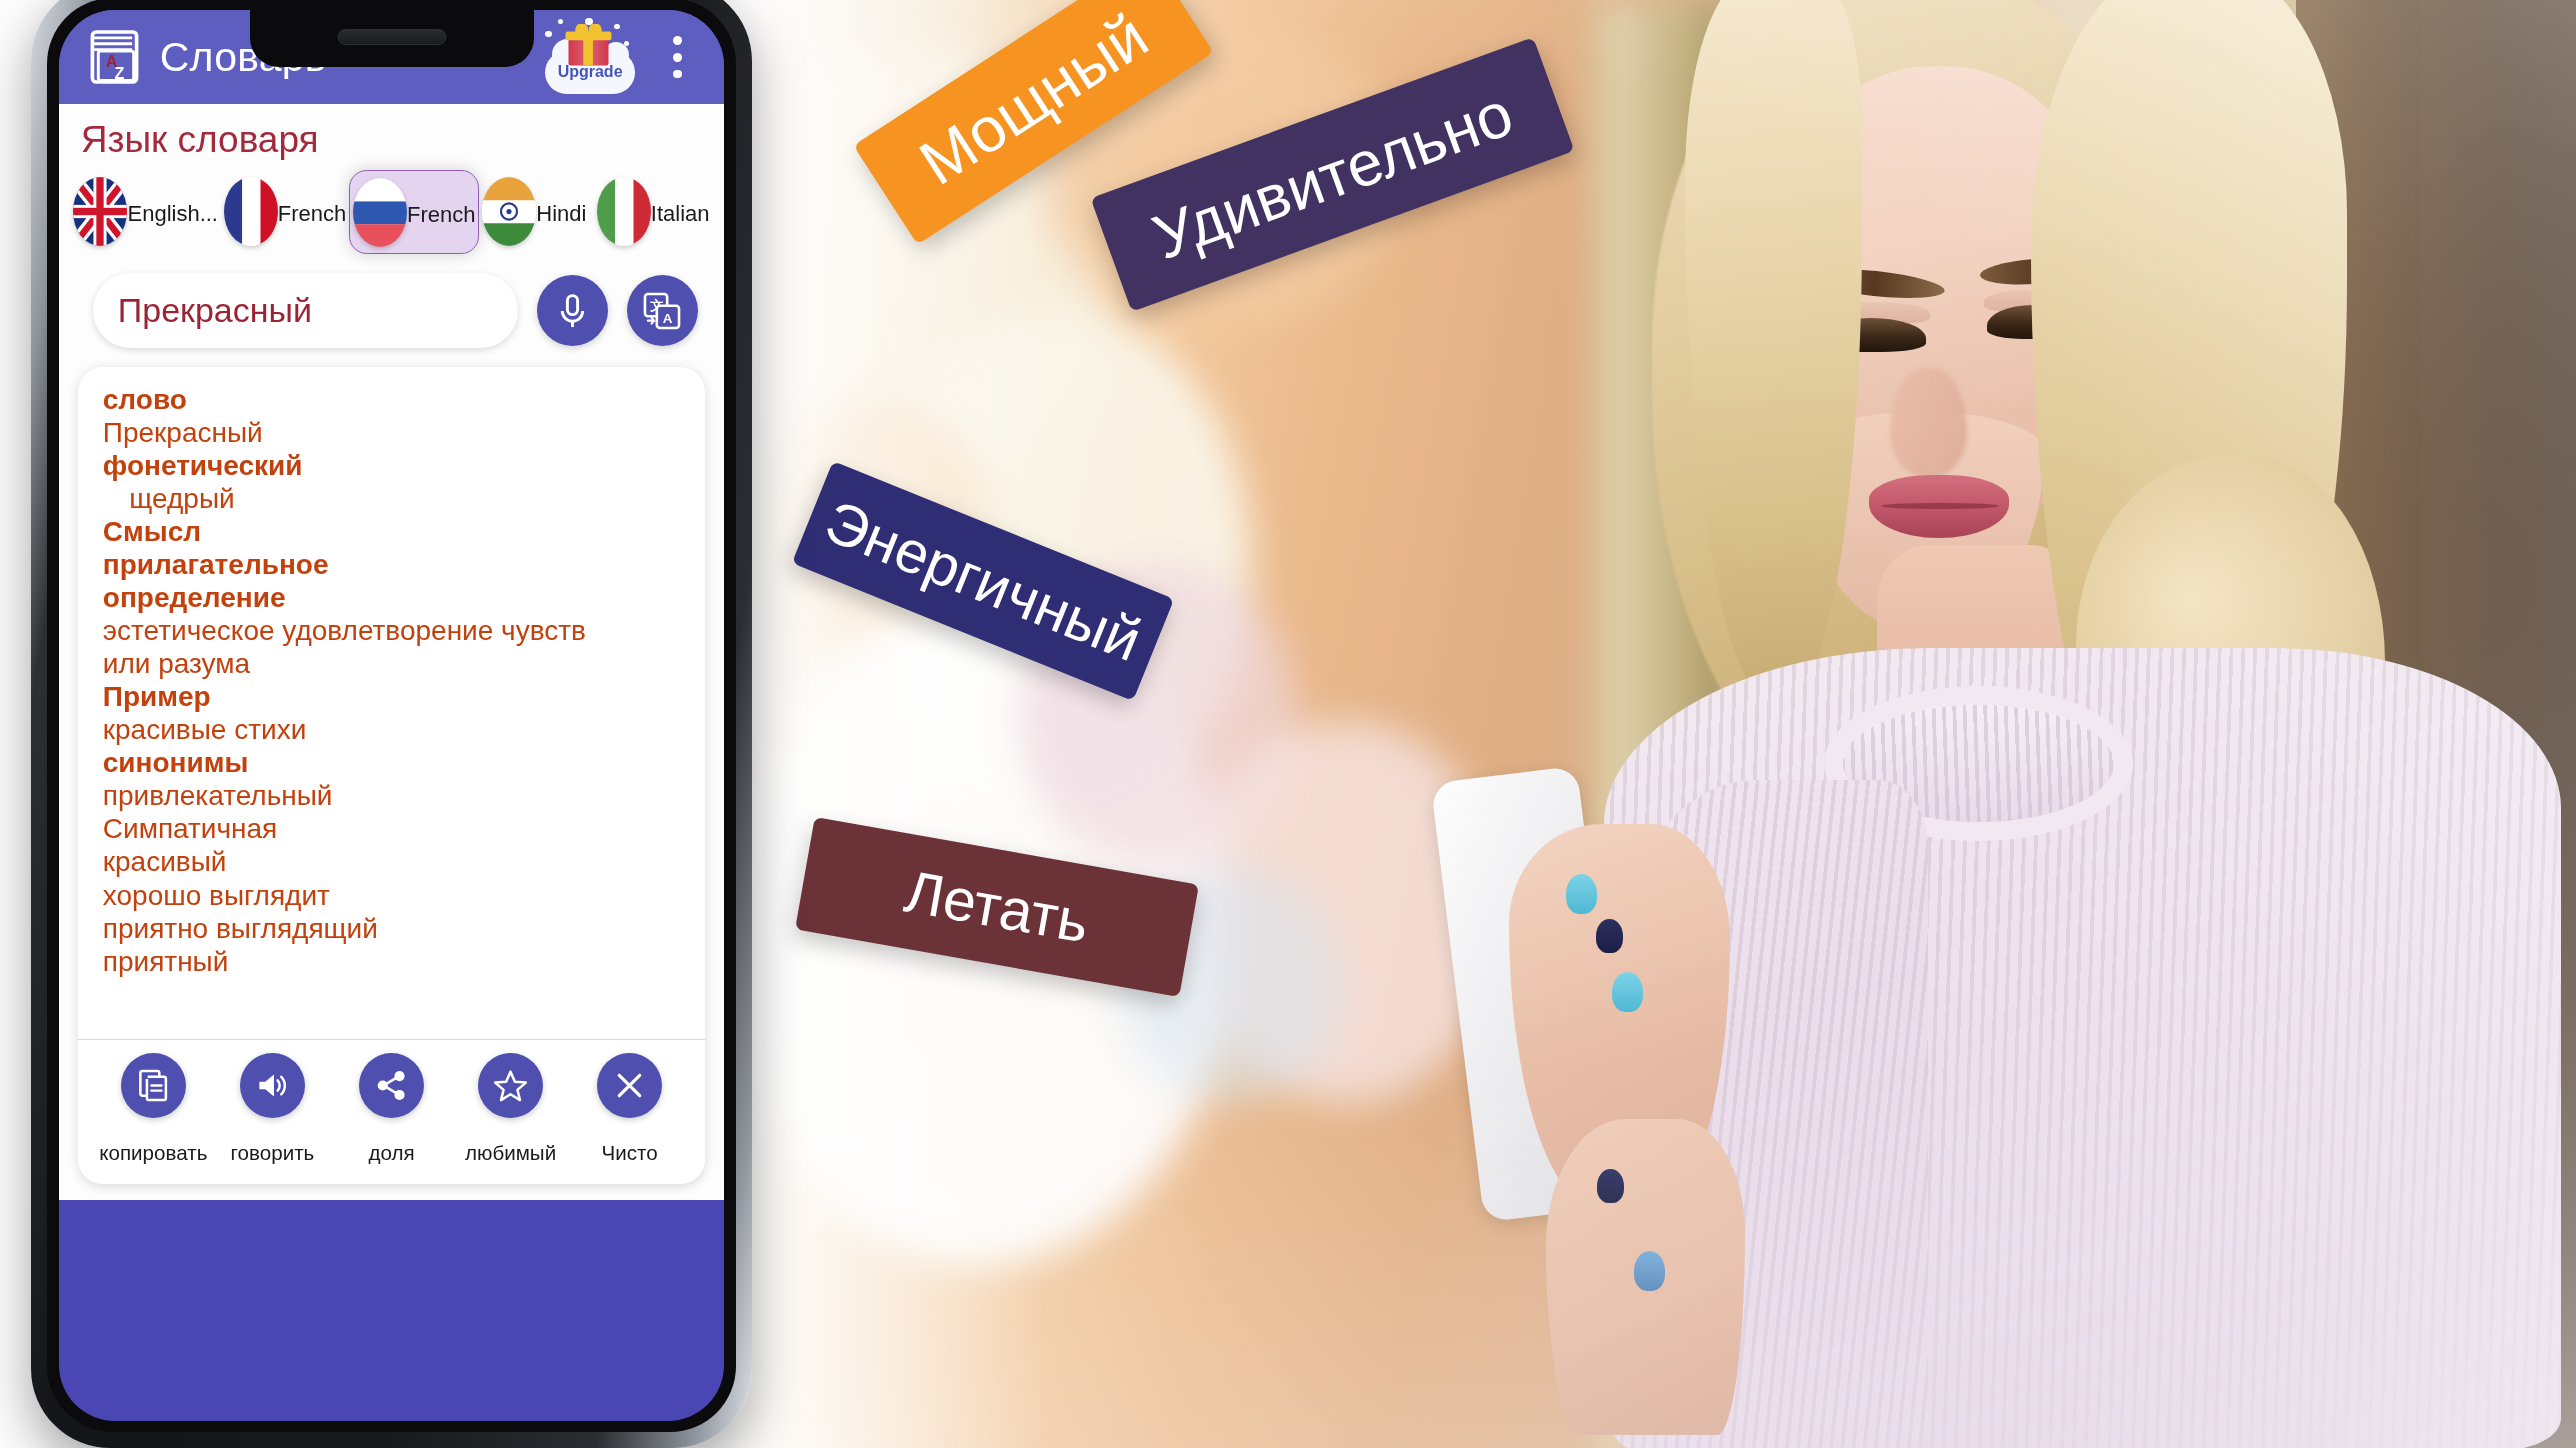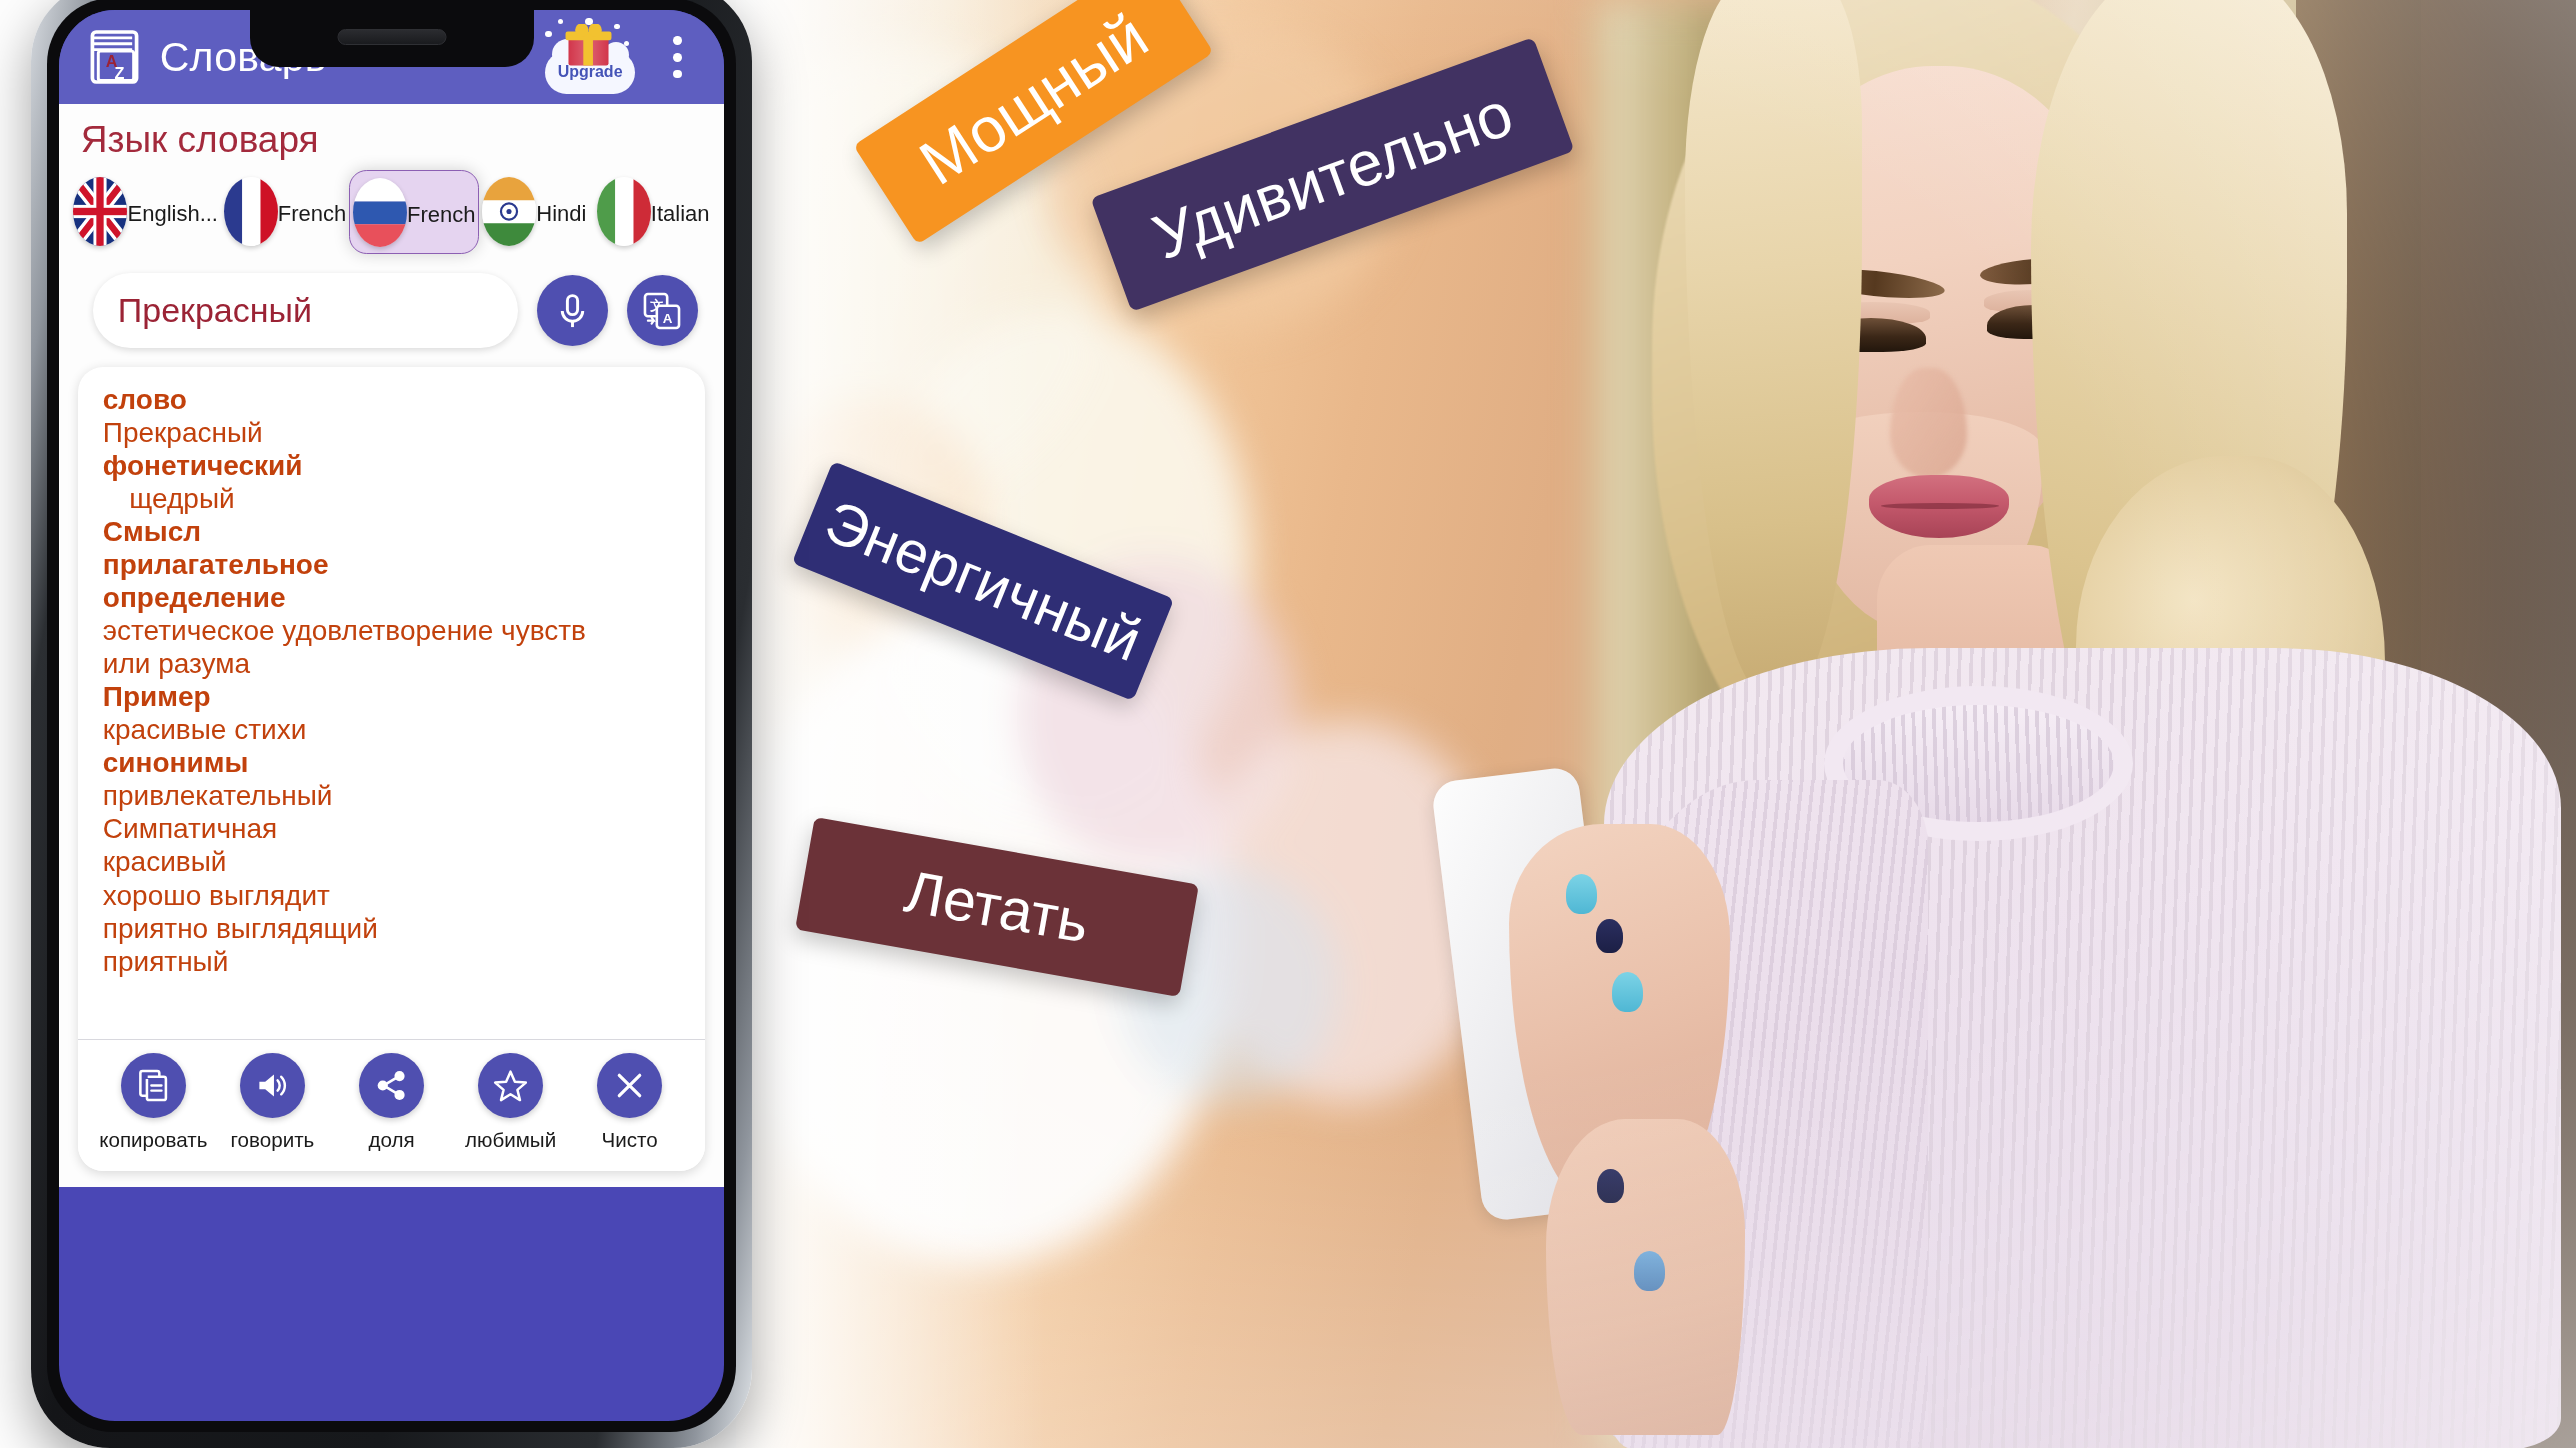--- a/index.html
+++ b/index.html
@@ -402,21 +402,21 @@
   .r-line { font-size: 28px; line-height: 1.18; color: #c2410c; }
   .r-line.bold { font-weight: 700; }
   .r-line.indent { padding-left: 26.5px; }
   .divider { height: 1.5px; background: #d8d8de; margin: 1.5px 0 0 0; }
   .actions {
     display: flex; padding: 13.2px 16px 19px 16px;
     background: #fff;
   }
   .action {
     flex: 1 1 0;
-    display: flex; flex-direction: column; align-items: center; gap: 10px;
+    display: flex; flex-direction: column; align-items: center; gap: 23px;
   }
   .action-circle {
     width: 65px; height: 65px; border-radius: 50%;
     background: #4F4FB0;
     display: flex; align-items: center; justify-content: center;
     box-shadow: 0 2.2px 6.6px rgba(0,0,0,.2);
   }
   .action-label { font-size: 20.6px; color: #1b1b1b; }
 </style>
 </head>

